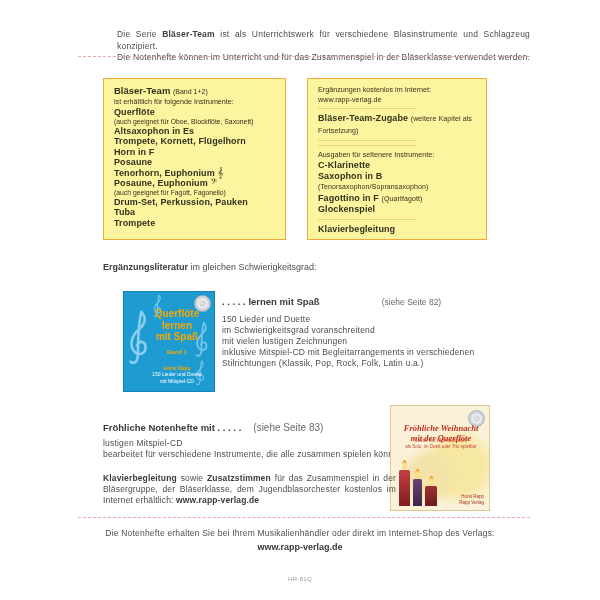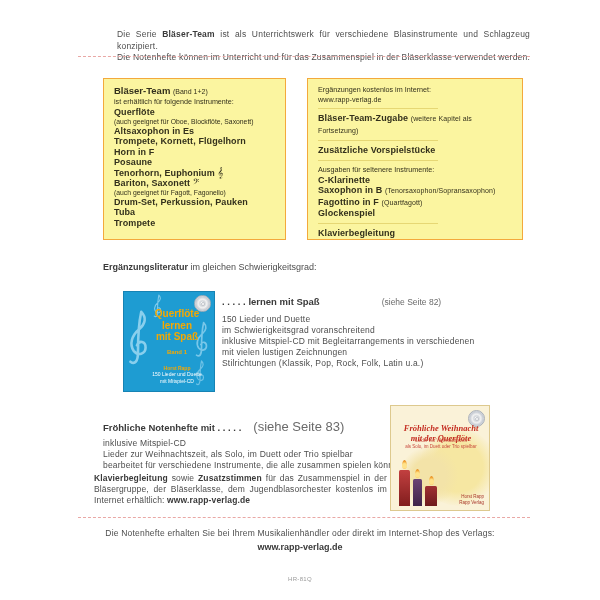--- a/index.html
+++ b/index.html
@@ -14,21 +14,21 @@
 
   
   .dash { position:absolute; left:78px; width:452px; border-top:1.5px dashed #e9a8a5; }
   .dash-top { top:56px; }
   .dash-bottom { top:517px; }
 
   
   .ybox { position:absolute; top:78px; height:162px; background:#fbf5a0; border:1.5px solid #f3a93c;
           box-sizing:border-box; color:#33301c; padding:6px 10px; overflow:hidden; }
   .box-left  { left:103px; width:183px; }
-  .box-right { left:307px; width:216px; }
+  .box-right { left:307px; width:180px; }
   .bx-title { font-size:9.5px; font-weight:bold; line-height:11px; }
   .bx-note  { font-size:7px; font-weight:normal; }
   .bx-sub   { font-size:7.2px; line-height:9px; margin-bottom:1px; }
   .bx-main  { font-size:9px; font-weight:bold; line-height:10.5px; letter-spacing:0.1px; }
   .bx-small { font-size:6.8px; line-height:8px; }
   .divider  { border-top:1px solid #e6d774; width:62%; margin:4px 0; }
   .clef { font-size:10px; font-weight:normal; }
 
   
   .erg-head { position:absolute; left:103px; top:262px; font-size:9px; color:#4d4d4d; }
@@ -60,21 +60,21 @@
 
   
   .lms { position:absolute; left:222px; top:291px; width:300px; color:#4d4d4d; }
   .lms-title { font-size:9.5px; font-weight:bold; color:#3a3a3a; }
   .lms-page { font-size:8.5px; font-weight:normal; color:#6a6a6a; margin-left:16px;padding-left:46px; }
   .lms-lines { margin-top:5px; font-size:8.5px; line-height:11px; letter-spacing:0.2px; }
 
   
   .xmas-block { position:absolute; left:103px; top:417px; width:300px; color:#4d4d4d; }
   .xmas-title { font-size:9.5px; font-weight:bold; color:#3a3a3a; }
-  .xmas-page { font-size:13px; color:#6a6a6a; margin-left:12px; font-weight:normal; }
+  .xmas-page { font-size:10px; color:#6a6a6a; margin-left:12px; font-weight:normal; }
   .xmas-lines { margin-top:3px; font-size:8.5px; line-height:11px; letter-spacing:0.2px; }
 
   
   .cover2 { position:absolute; left:390px; top:405px; width:100px; height:106px; background:#faf2d8;
             border:1px solid #ddc98e; box-sizing:border-box; overflow:hidden; }
   .glow { position:absolute; border-radius:50%; }
   .glow1 { right:-8px; top:22px; width:78px; height:78px;
            background:radial-gradient(circle, #f6e7a2 0 45%, rgba(246,231,162,0) 72%); }
   .glow2 { left:8px; top:40px; width:60px; height:60px;
            background:radial-gradient(circle, #f3e3a8 0 40%, rgba(243,227,168,0) 70%); }
@@ -89,21 +89,21 @@
   .candle3 { left:34px; width:12px; height:20px; background:linear-gradient(#a03032,#6e1b1d); }
   .flame { position:absolute; width:5px; height:9px; border-radius:50% 50% 50% 50% / 62% 62% 38% 38%;
            background:radial-gradient(circle at 50% 65%, #ffe28a 0 35%, #f0a030 70%, #d97b18 100%); }
   .flame1 { left:11px; bottom:41px; }
   .flame2 { left:24px; bottom:32px; }
   .flame3 { left:37.5px; bottom:25px; }
   .cover2-credit { position:absolute; right:5px; bottom:5px; text-align:right; color:#a8352a;
                    font-size:4.5px; line-height:5.5px; }
 
   
-  .klavier { position:absolute; left:94px; top:473px; width:293px; font-size:8.5px; line-height:11px;
+  .klavier { position:absolute; left:103px; top:473px; width:293px; font-size:8.5px; line-height:11px;
              color:#4d4d4d; letter-spacing:0.15px; text-align:justify; }
   .klavier b { color:#3a3a3a; }
 
   
   .footer1 { position:absolute; left:40px; top:528px; width:520px; text-align:center; font-size:8.5px;
              color:#4d4d4d; letter-spacing:0.2px; }
   .footer-url { position:absolute; left:40px; top:542px; width:520px; text-align:center; font-size:9px;
                 font-weight:bold; color:#3a3a3a; }
   .code { position:absolute; left:40px; top:576px; width:520px; text-align:center; font-size:6px;
           color:#9a9a9a; letter-spacing:0.3px; }
@@ -132,34 +132,33 @@
   <div class="ybox box-left">
     <div class="bx-title"><span>Bläser-Team</span> <span class="bx-note">(Band 1+2)</span></div>
     <div class="bx-sub">ist erhältlich für folgende Instrumente:</div>
     <div class="bx-main">Querflöte</div>
     <div class="bx-small">(auch geeignet für Oboe, Blockflöte, Saxonett)</div>
     <div class="bx-main">Altsaxophon in Es</div>
     <div class="bx-main">Trompete, Kornett, Flügelhorn</div>
     <div class="bx-main">Horn in F</div>
     <div class="bx-main">Posaune</div>
     <div class="bx-main"><span>Tenorhorn, Euphonium</span> <span class="clef">𝄞</span></div>
-    <div class="bx-main"><span>Bariton, Saxonett</span> <span class="clef">𝄢</span></div>
+    <div class="bx-main"><span>Posaune, Euphonium</span> <span class="clef">𝄢</span></div>
     <div class="bx-small">(auch geeignet für Fagott, Fagonello)</div>
     <div class="bx-main">Drum-Set, Perkussion, Pauken</div>
     <div class="bx-main">Tuba</div>
     <div class="bx-main">Trompete</div>
   </div>
 
   <div class="ybox box-right">
     <div class="bx-sub">Ergänzungen kostenlos im Internet:</div>
     <div class="bx-sub">www.rapp-verlag.de</div>
     <div class="divider"></div>
     <div class="bx-main"><span>Bläser-Team-Zugabe</span> <span class="bx-note">(weitere Kapitel als Fortsetzung)</span></div>
     <div class="divider"></div>
-    <div class="bx-main">Zusätzliche Vorspielstücke</div>
     <div class="divider"></div>
     <div class="bx-sub">Ausgaben für seltenere Instrumente:</div>
     <div class="bx-main">C-Klarinette</div>
     <div class="bx-main"><span>Saxophon in B</span> <span class="bx-note">(Tenorsaxophon/Sopransaxophon)</span></div>
     <div class="bx-main"><span>Fagottino in F</span> <span class="bx-note">(Quartfagott)</span></div>
     <div class="bx-main">Glockenspiel</div>
     <div class="divider"></div>
     <div class="bx-main"><span>Klavierbegleitung</span> </div>
   </div>
 
@@ -192,31 +191,30 @@
       <div>150 Lieder und Duette</div>
       <div>mit Mitspiel-CD</div>
     </div>
   </div>
 
   <div class="lms">
     <div><span class="lms-title">. . . . . lernen mit Spaß</span><span class="lms-page">(siehe Seite 82)</span></div>
     <div class="lms-lines">
       <div>150 Lieder und Duette</div>
       <div>im Schwierigkeitsgrad voranschreitend</div>
+      <div>mit vielen lustigen Zeichnungen</div>
       <div>inklusive Mitspiel-CD mit Begleitarrangements in verschiedenen</div>
-      <div>mit vielen lustigen Zeichnungen</div>
       <div>Stilrichtungen (Klassik, Pop, Rock, Folk, Latin u.a.)</div>
     </div>
   </div>
 
   <div class="xmas-block">
     <div><span class="xmas-title">Fröhliche Notenhefte mit . . . . .</span><span class="xmas-page">(siehe Seite 83)</span></div>
     <div class="xmas-lines">
-      <div>inklusive Mitspiel-CD</div>
-      <div>Lieder zur Weihnachtszeit, als Solo, im Duett oder Trio spielbar</div>
+      <div>lustigen Mitspiel-CD</div>
       <div>bearbeitet für verschiedene Instrumente, die alle zusammen spielen können</div>
     </div>
   </div>
 
   <div class="cover2">
     <div class="glow glow1"></div>
     <div class="glow glow2"></div>
     <div class="cd cd2"></div>
     <div class="cover2-title">
       <div>Fröhliche Weihnacht</div>

